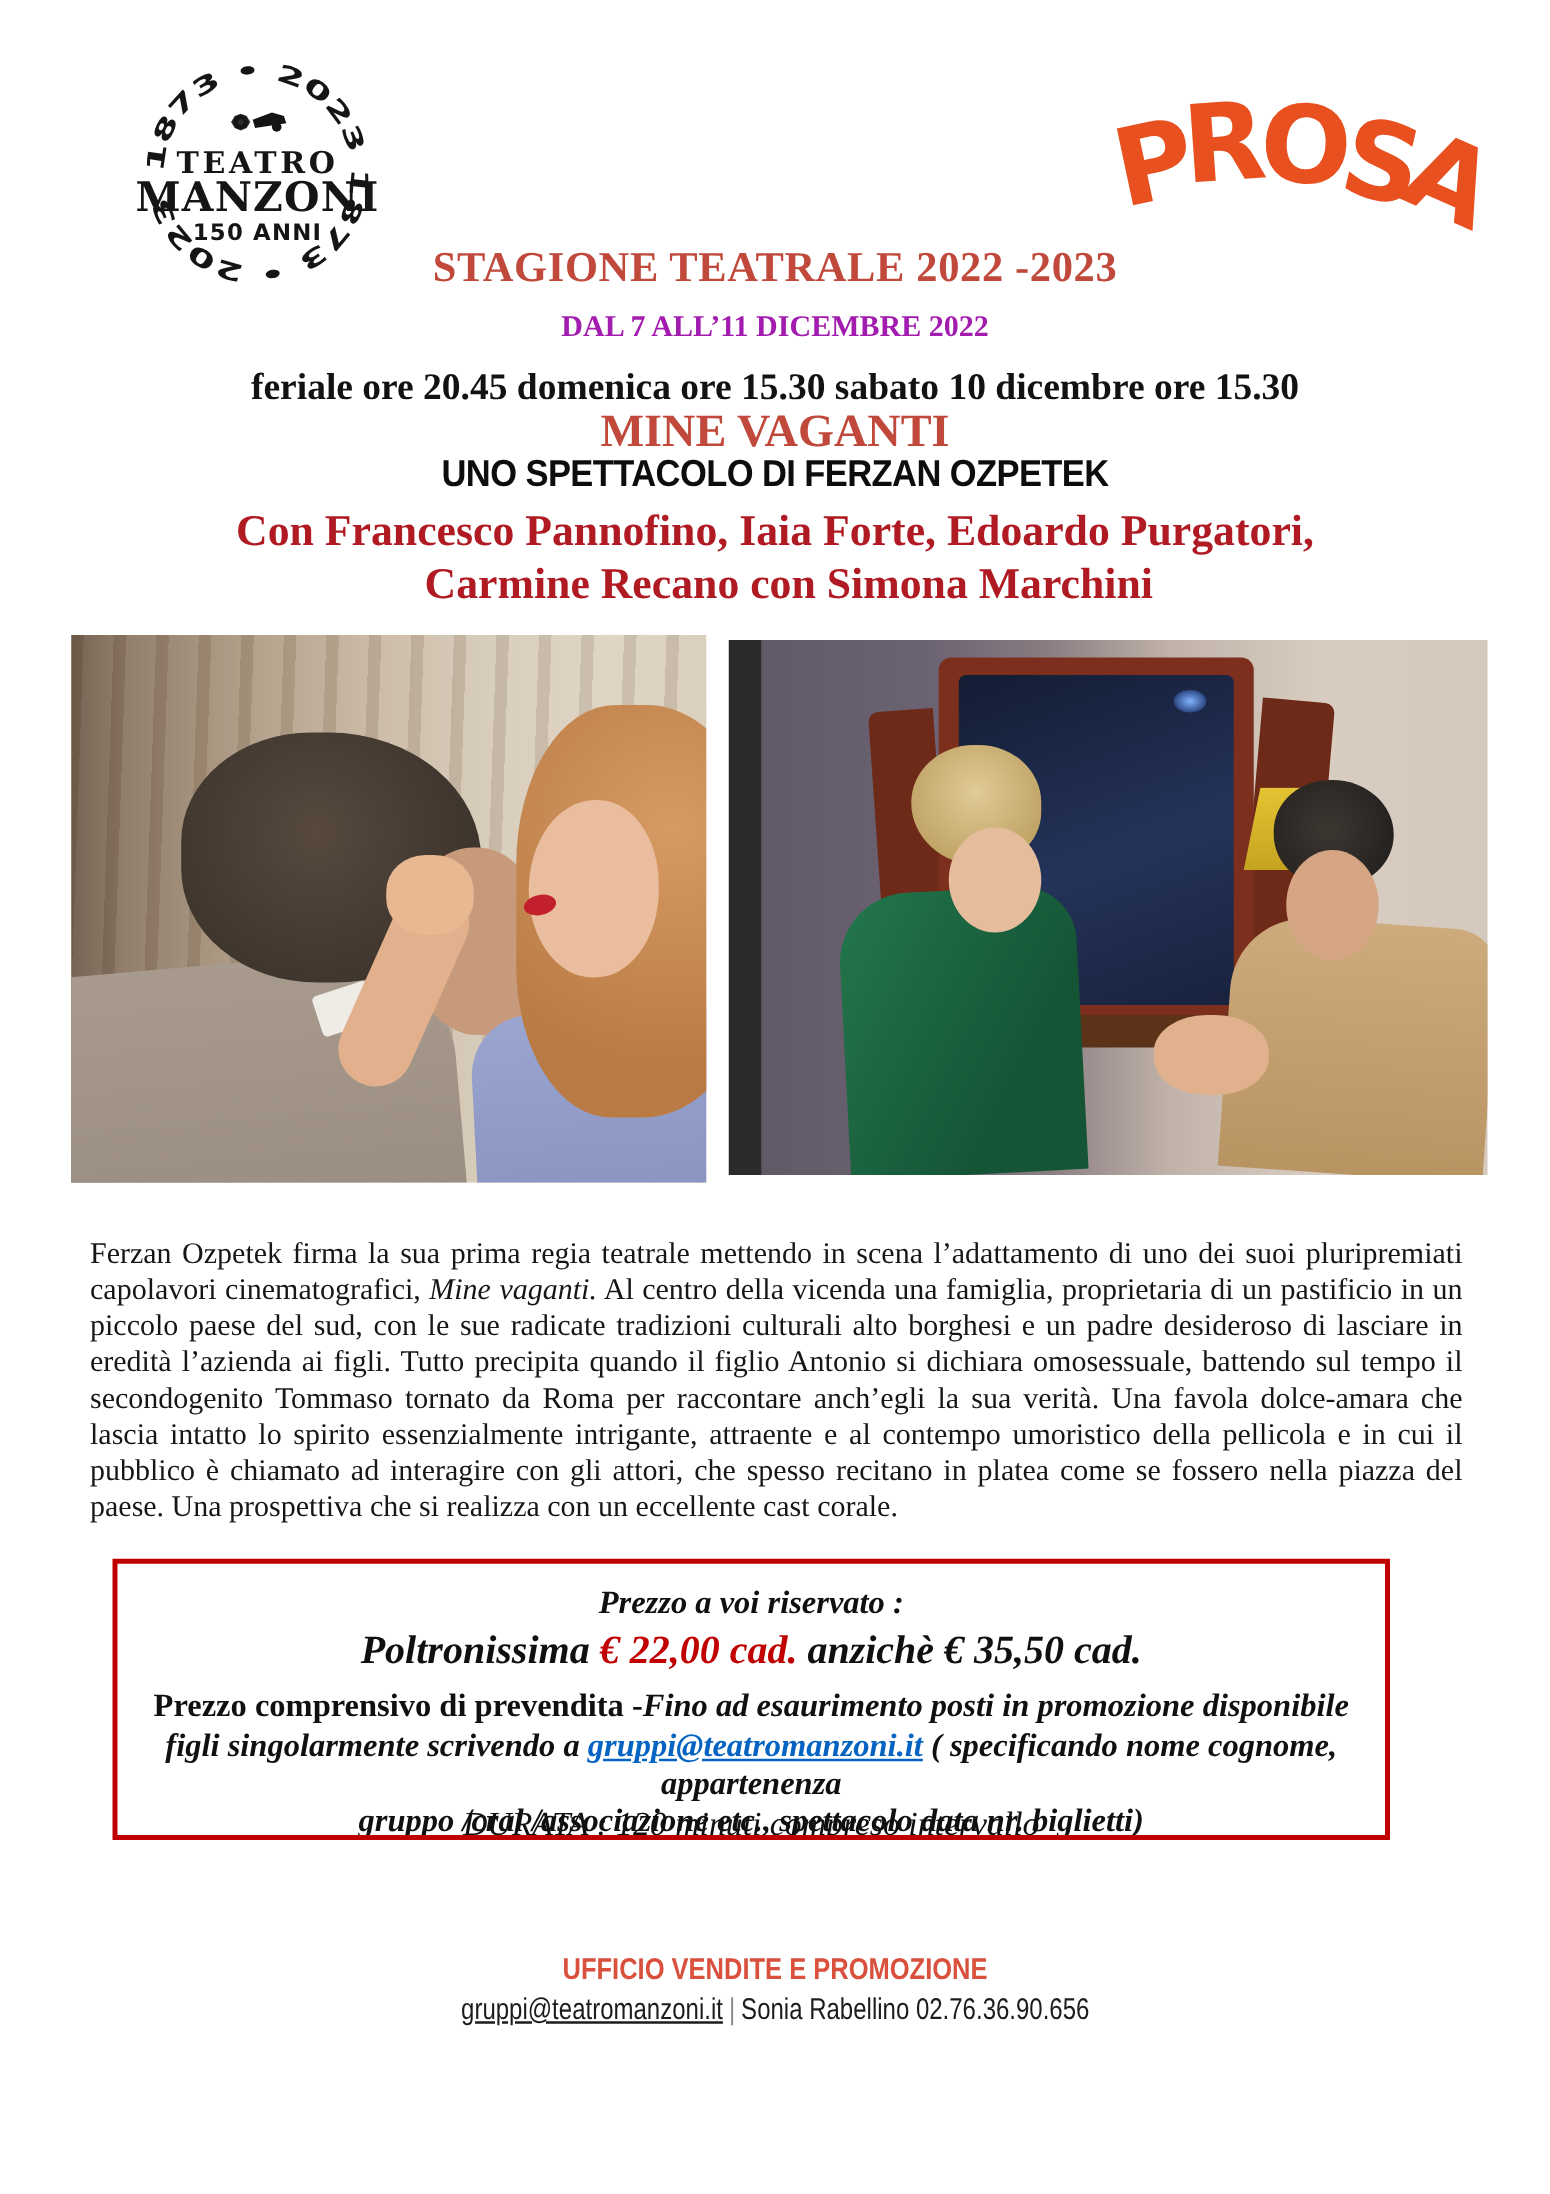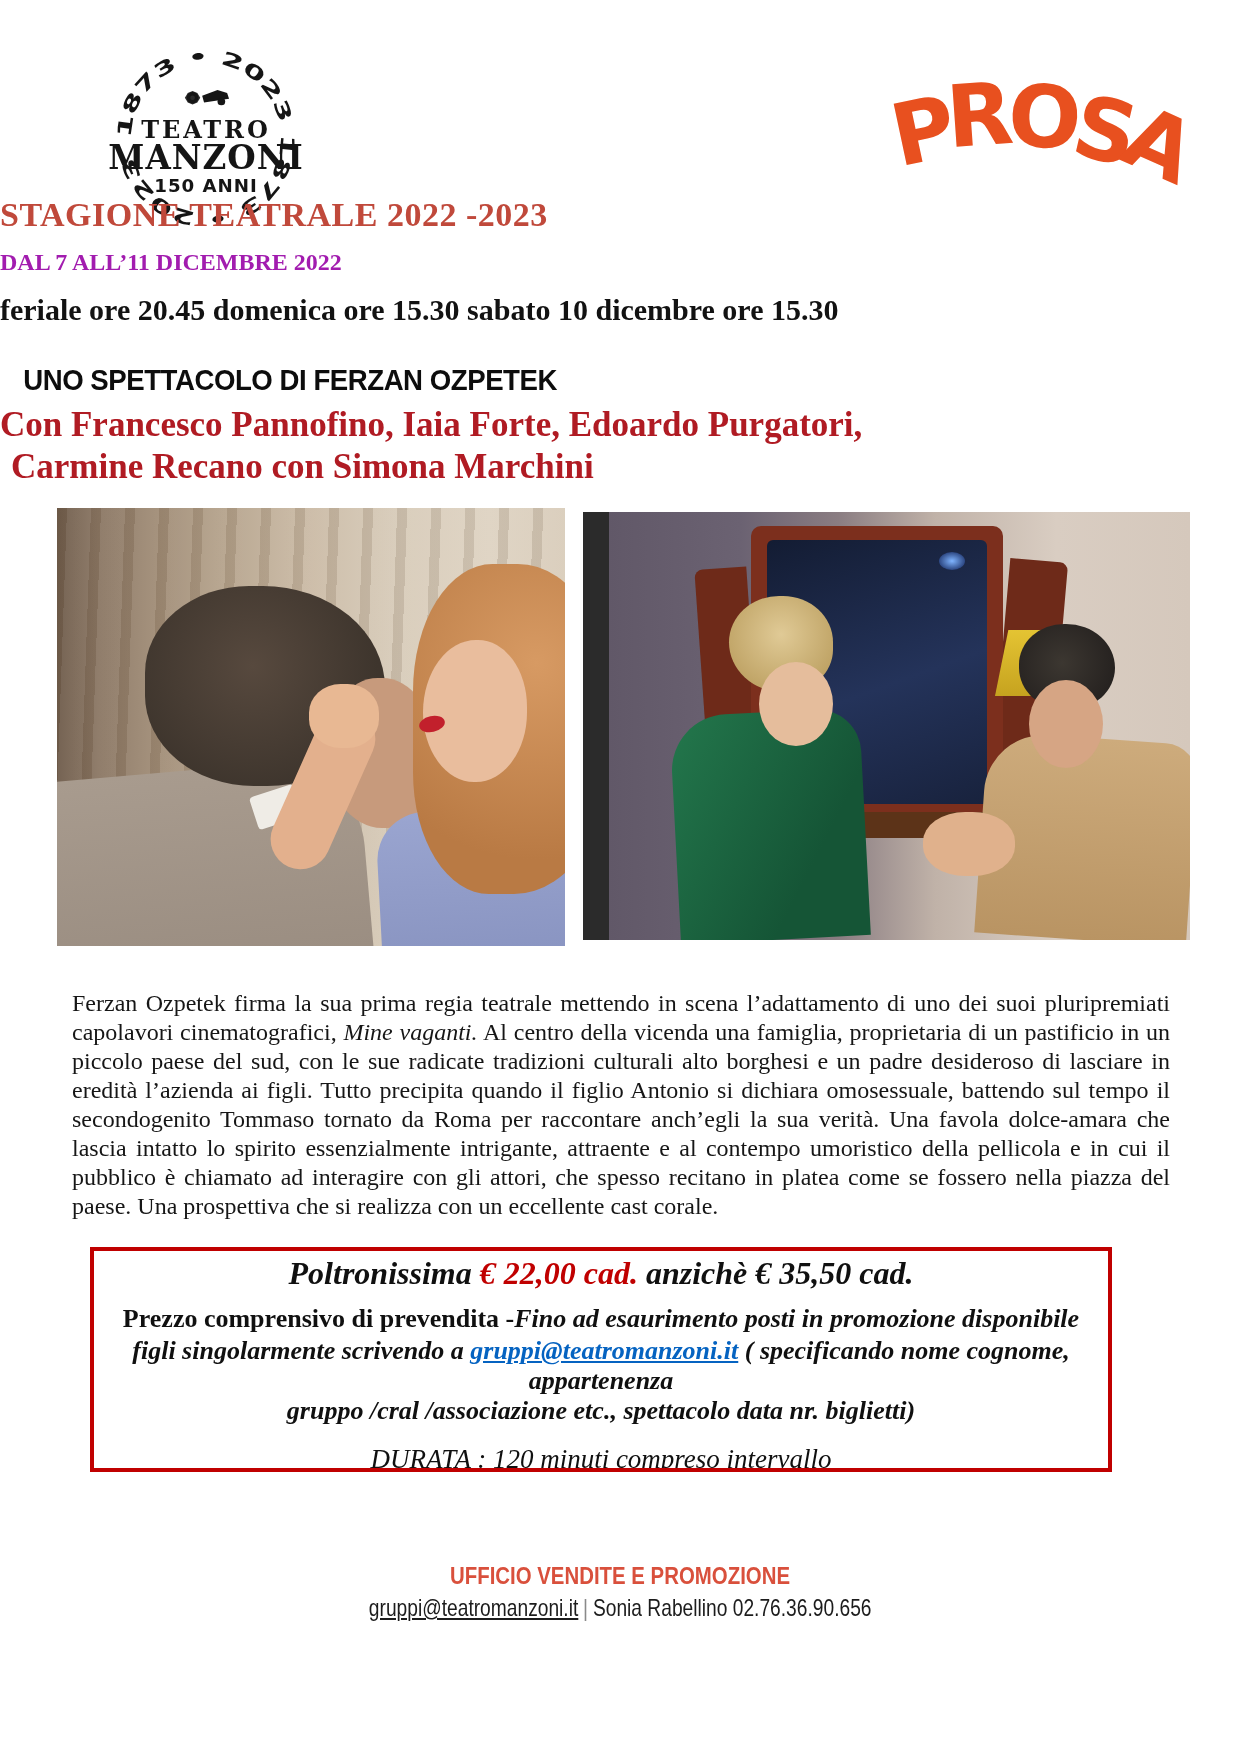--- a/index.html
+++ b/index.html
@@ -12,21 +12,21 @@
               font-family:"DejaVu Sans",sans-serif;font-weight:800;color:#E8501F;
               white-space:nowrap;}
   #prosa-logo span{display:inline-block;font-size:86px;line-height:1;}
   #prosa-p{transform:rotate(-12deg) translateY(10px);}
   #prosa-r{transform:rotate(-4deg) translateY(-6px);margin-left:-6px;}
   #prosa-o{transform:rotate(3deg) translateY(-4px);margin-left:-5px;}
   #prosa-s{transform:rotate(13deg) translateY(10px);margin-left:-4px;font-size:82px;}
   #prosa-a{transform:rotate(24deg) translateY(26px);margin-left:-2px;font-size:78px;}
 
   
-  .centerline{position:absolute;left:0;width:1240px;white-space:nowrap;}
+  .centerline{position:absolute;left:0;width:1240px;text-align:center;white-space:nowrap;}
   #season-title{top:196px;font-size:34px;font-weight:bold;color:#C0493B;letter-spacing:.5px;}
   #dates-title{top:249px;font-size:24px;font-weight:bold;color:#a21caf;}
   #times-line{top:293px;font-size:30px;font-weight:bold;color:#121212;}
   #show-title{top:324px;font-size:37px;font-weight:bold;color:#C0493B;}
   #byline{top:363px;font-family:"Liberation Sans",sans-serif;}
   #byline>span{display:inline-block;font-size:30px;font-weight:bold;color:#0d0d0d;
                transform:scaleX(.92);letter-spacing:-.5px;}
   #cast-line-1{top:405px;font-size:35px;font-weight:bold;color:#B01B23;}
   #cast-line-2{top:447px;font-size:35px;font-weight:bold;color:#B01B23;padding-left:11px;}
 
@@ -137,20 +137,21 @@
     <text class="logo-sans" x="100" y="156" text-anchor="middle" style="font-size:19px;letter-spacing:1px;">150 ANNI</text>
   </svg>
 
   <div id="prosa-logo">
     <span id="prosa-p">P</span><span id="prosa-r">R</span><span id="prosa-o">O</span><span id="prosa-s">S</span><span id="prosa-a">A</span>
   </div>
 
   <div id="season-title" class="centerline">STAGIONE TEATRALE 2022 -2023</div>
   <div id="dates-title" class="centerline">DAL 7 ALL’11 DICEMBRE 2022</div>
   <div id="times-line" class="centerline">feriale ore 20.45 domenica ore 15.30 sabato 10 dicembre ore 15.30</div>
+  <div id="show-title" class="centerline">MINE VAGANTI</div>
   <div id="byline" class="centerline">
     <span>UNO SPETTACOLO DI FERZAN OZPETEK</span>
   </div>
   <div id="cast-line-1" class="centerline">Con Francesco Pannofino, Iaia Forte, Edoardo Purgatori,</div>
   <div id="cast-line-2" class="centerline">Carmine Recano con Simona Marchini</div>
 
   <div id="photo-left" class="photo" aria-hidden="true">
     <div class="stripes"></div>
     <div class="man-suit"></div>
     <div class="man-collar"></div>
@@ -179,20 +180,21 @@
     <div class="r-man-body"></div>
     <div class="r-man-hair"></div>
     <div class="r-man-face"></div>
     <div class="r-hands"></div>
     <div class="strip"></div>
   </div>
 
   <div id="description-paragraph"><span>Ferzan Ozpetek firma la sua prima regia teatrale mettendo in scena l’adattamento di uno dei suoi pluripremiati capolavori cinematografici, </span><span class="it">Mine vaganti.</span><span> Al centro della vicenda una famiglia, proprietaria di un pastificio in un piccolo paese del sud, con le sue radicate tradizioni culturali alto borghesi e un padre desideroso di lasciare in eredità l’azienda ai figli. Tutto precipita quando il figlio Antonio si dichiara omosessuale, battendo sul tempo il secondogenito Tommaso tornato da Roma per raccontare anch’egli la sua verità. Una favola dolce-amara che lascia intatto lo spirito essenzialmente intrigante, attraente e al contempo umoristico della pellicola e in cui il pubblico è chiamato ad interagire con gli attori, che spesso recitano in platea come se fossero nella piazza del paese. Una prospettiva che si realizza con un eccellente cast corale.</span></div>
 
   <div id="promo-box">
+    <div id="promo-reserved-line" class="row">Prezzo a voi riservato :</div>
     <div id="promo-price-line" class="row"><span>Poltronissima </span><span class="red">€ 22,00 cad.</span><span>  anzichè € 35,50 cad.</span></div>
     <div id="promo-presale-line" class="row"><span>Prezzo comprensivo di prevendita -</span><span class="it">Fino ad esaurimento posti in promozione disponibile</span></div>
     <div id="promo-email-line" class="row"><span>figli singolarmente scrivendo a </span><a href="#" class="blue-link">gruppi@teatromanzoni.it</a><span> ( specificando nome cognome, appartenenza</span></div>
     <div id="promo-group-line" class="row">gruppo /cral /associazione etc., spettacolo data nr. biglietti)</div>
     <div id="duration-line">DURATA : 120 minuti compreso intervallo</div>
   </div>
 
   <div id="office-title" class="footer-line">
     <span class="squeeze">UFFICIO VENDITE E PROMOZIONE</span>
   </div>

